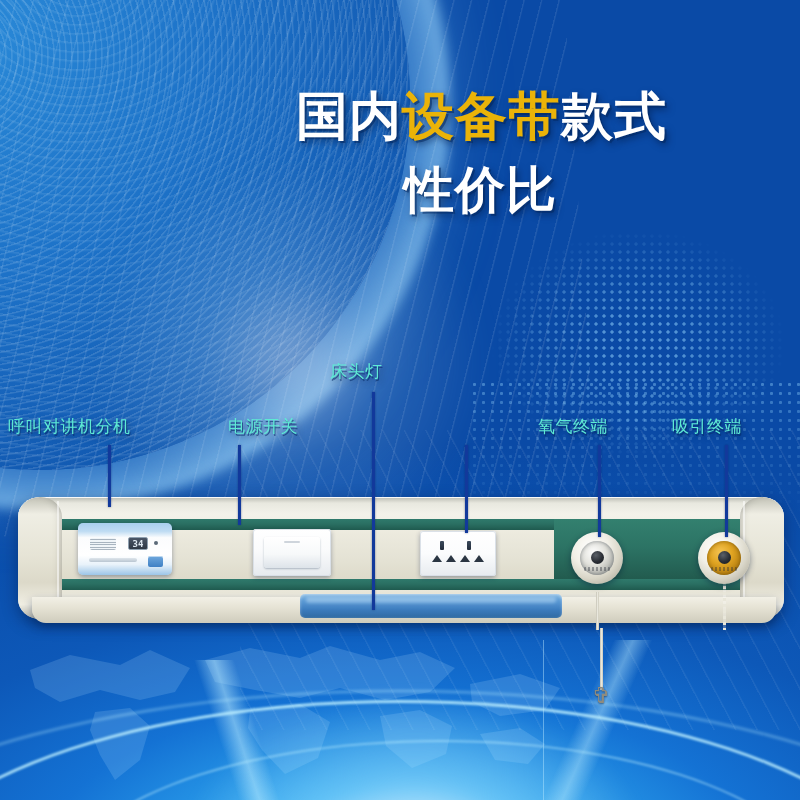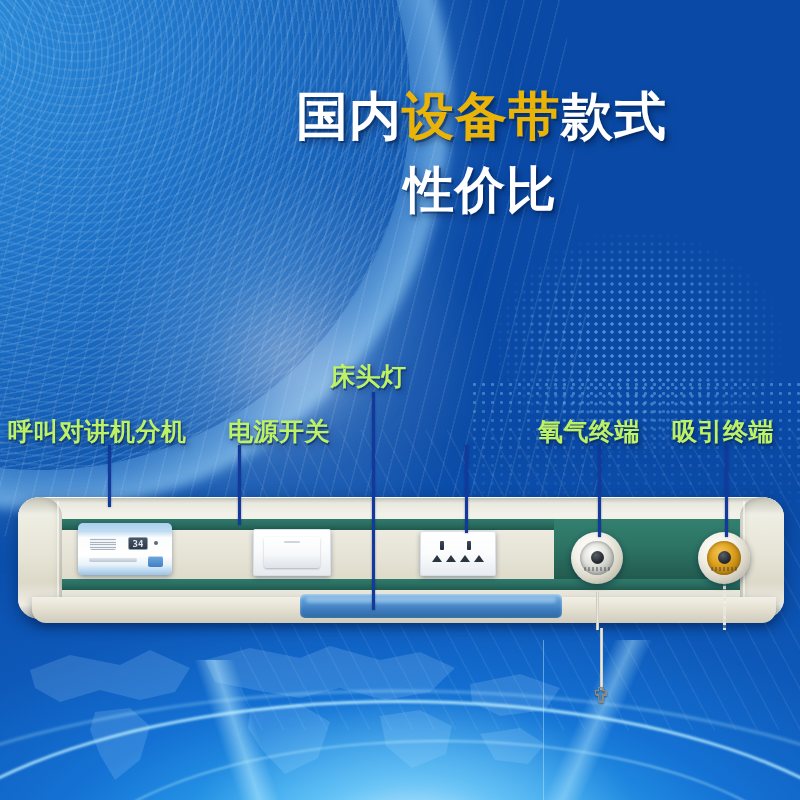--- a/index.html
+++ b/index.html
@@ -129,21 +129,21 @@
   .y { color:#eab308; }
   #hl3 {
     left:648px; top:148px;
     font-size:80px; font-weight:bold; color:#fff200; line-height:84px;
     text-shadow:2px 3px 0 rgba(4,40,96,.5), 4px 6px 10px rgba(2,26,70,.5);
   }
 
   
   .clabel {
     position:absolute; z-index:30;
-    color:#bef264; font-weight:bold; font-size:25px; white-space:nowrap;
+    color:#5eead4; font-weight:normal; font-size:17px; white-space:nowrap;
     letter-spacing:0.5px;
     text-shadow:1px 2px 0 rgba(6,45,105,.60), 2px 3px 6px rgba(2,26,70,.5);
   }
   .cline {
     position:absolute; z-index:29;
     width:3px; background:#12399b;
     box-shadow:0 0 2px rgba(8,30,90,.6);
   }
 
   

